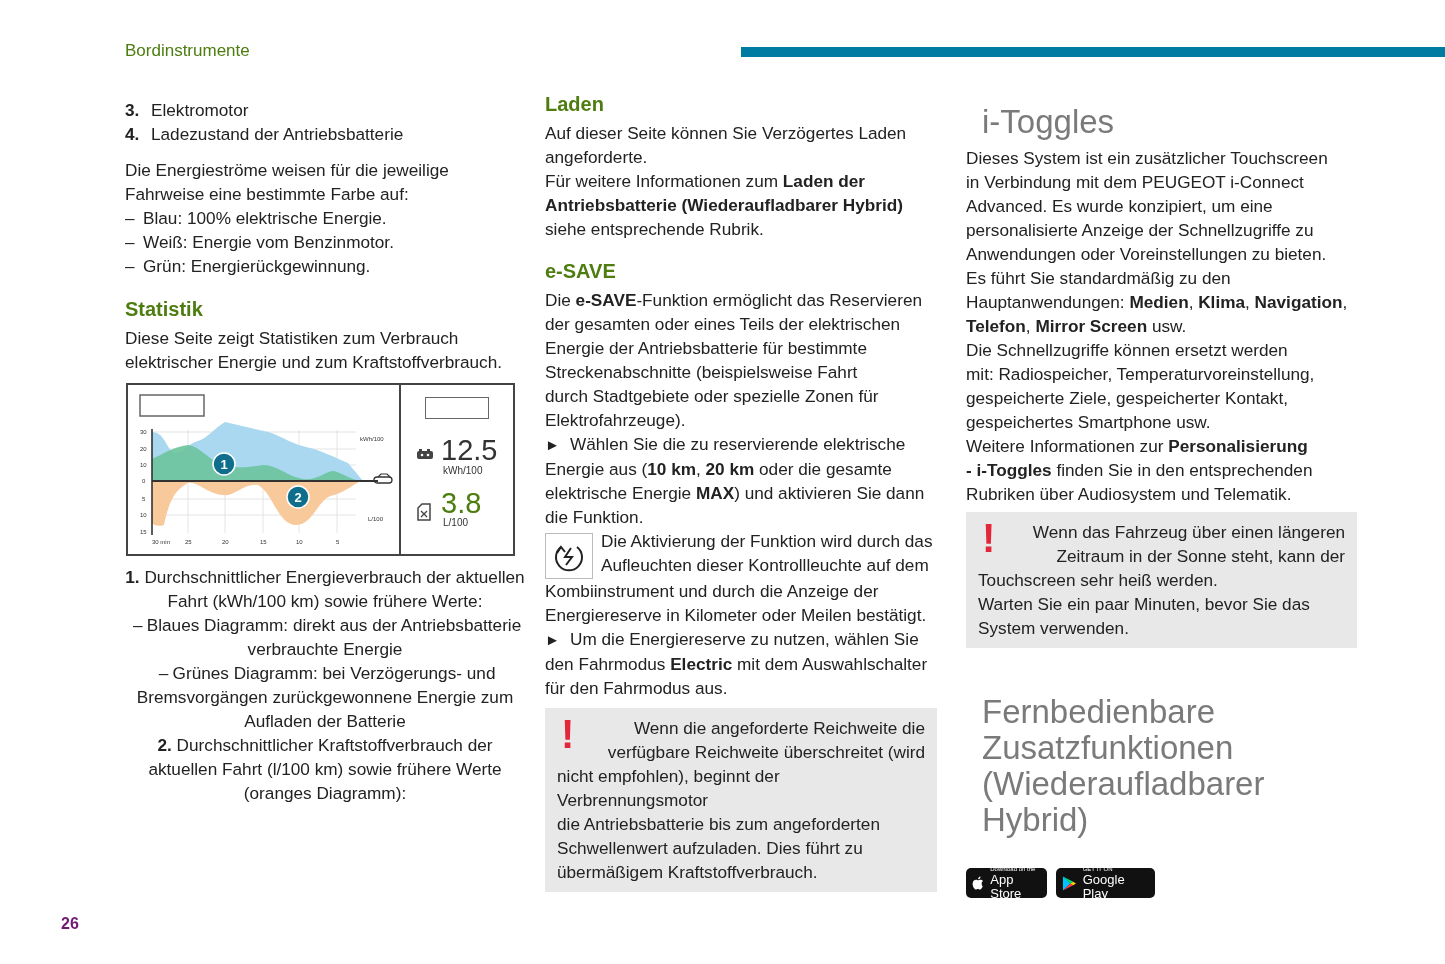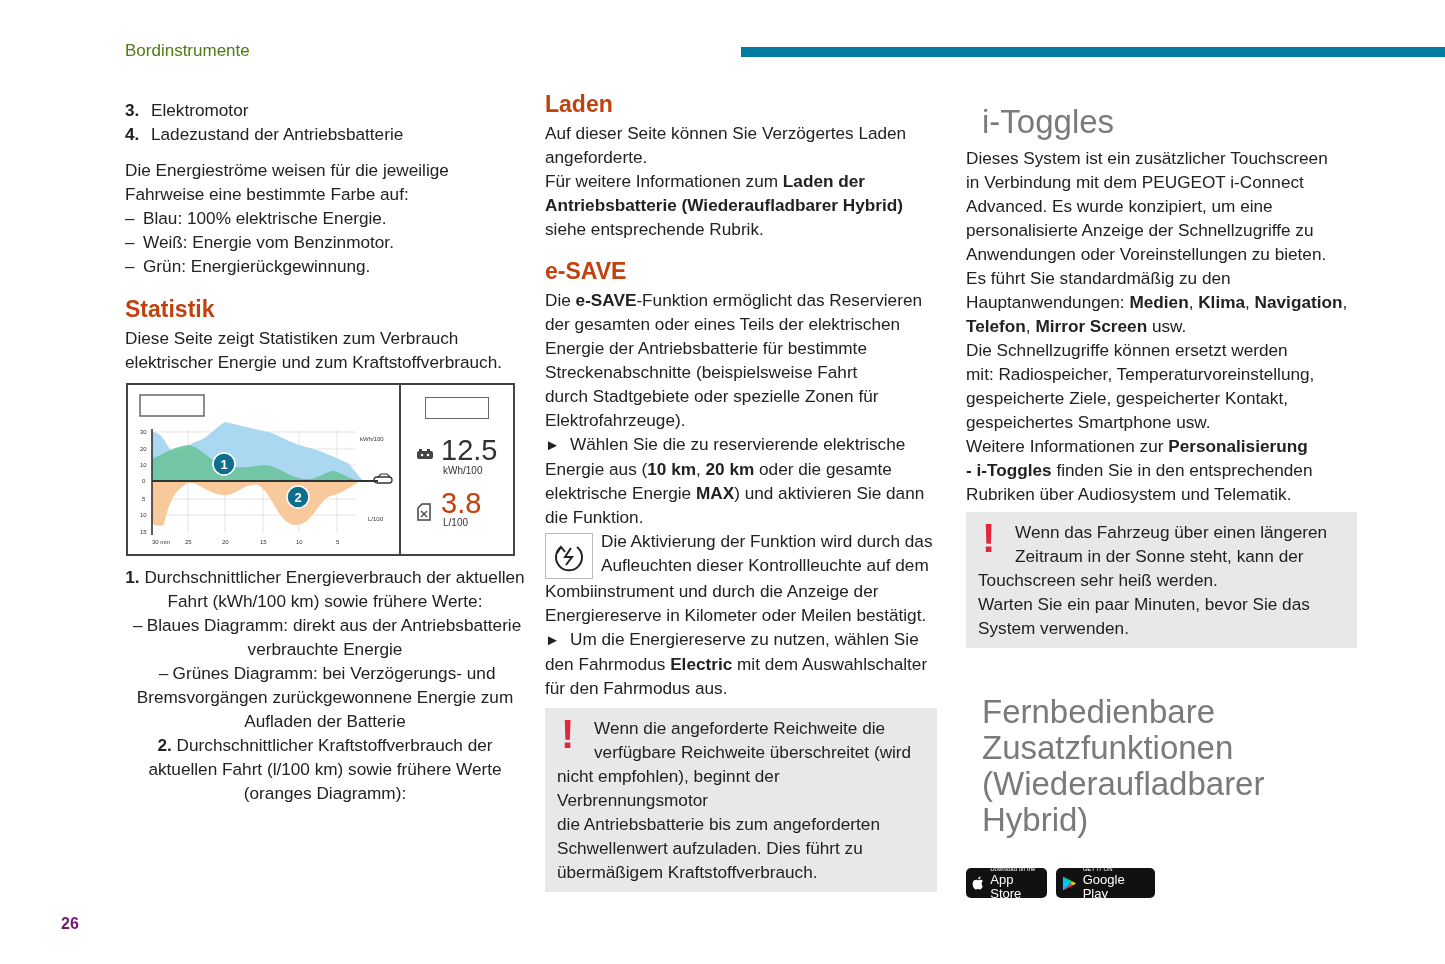--- a/index.html
+++ b/index.html
@@ -3,28 +3,28 @@
 <meta charset="utf-8">
 <style>
   html,body{margin:0;padding:0;background:#fff;}
   body{width:1445px;height:964px;position:relative;overflow:hidden;font-family:"Liberation Sans",sans-serif;color:#222;}
   .header-title{position:absolute;left:125px;top:41px;font-size:17px;color:#4d7c0f;text-align:right;}
   .header-bar{position:absolute;left:741px;top:47px;width:704px;height:10px;background:#007ba1;}
   .page-num{position:absolute;left:61px;top:915px;font-size:16px;font-weight:bold;color:#701a75;}
   .col{position:absolute;font-size:17.2px;line-height:24px;color:#222;}
   .col p{margin:0;}
   .b{font-weight:bold;}
-  .h2{font-size:23px;font-weight:bold;line-height:26px;margin:0 0 4px 0;color:#c2410c;}
+  .h2{font-size:20px;font-weight:bold;line-height:26px;margin:0 0 4px 0;color:#4d7c0f;}
   .h1{font-size:33px;line-height:36px;color:#7a7a7a;font-weight:normal;margin:16px;}
   .gap{height:12px;}
   .num{font-weight:bold;display:inline-block;width:26px;}
   .dash{display:inline-block;width:18px;}
   .note{background:#e8e8e8;padding:8px 12px 8px 12px;position:relative;}
   .note .excl{position:absolute;left:16px;top:6px;font-size:40px;line-height:40px;font-weight:bold;color:#e3263a;font-family:"Liberation Sans",sans-serif;}
-  .note .indent{padding-left:37px;}
+  .note .indent{padding-left:37px;text-align:right;}
   .arrow{display:inline-block;width:25px;font-size:15px;}
   .figure{position:absolute;left:126px;top:383px;width:389px;height:173px;border:2px solid #444;box-sizing:border-box;background:#fff;}
   .figure .split{position:absolute;left:271px;top:0;width:2px;height:100%;background:#444;}
   .store-badge{display:inline-flex;align-items:center;background:#111;color:#fff;border-radius:5px;height:30px;box-sizing:border-box;padding:0 6px;margin-right:4px;vertical-align:top;}
   .store-badge .small{font-size:6px;line-height:7px;display:block;}
   .store-badge .big{font-size:13px;line-height:14px;display:block;}
   .esave-icon{float:left;width:48px;height:46px;border:1px solid #bbb;box-sizing:border-box;margin:4px 8px 0 0;display:flex;align-items:center;justify-content:center;}
 </style>
 </head>
 <body>
@@ -114,21 +114,21 @@
         <rect x="11" y="1" width="3" height="3" fill="#444"></rect>
         <circle cx="6" cy="7" r="1.3" fill="#fff"></circle>
         <circle cx="12" cy="7" r="1.3" fill="#fff"></circle>
       </svg>
     <div style="position:absolute;left:40px;top:50px;font-size:29px;line-height:30px;color:#333;">12.5</div>
     <div style="position:absolute;left:42px;top:80px;font-size:10px;color:#333;">kWh/100</div>
     <svg style="position:absolute;left:15px;top:118px;" width="16" height="18" viewBox="0 0 16 18">
         <path d="M2,5 L6,1 L14,1 L14,17 L2,17 Z" fill="none" stroke="#444" stroke-width="1.5"></path>
         <path d="M5,8 L11,14 M11,8 L5,14" stroke="#444" stroke-width="1.3"></path>
       </svg>
-    <div style="position:absolute;left:40px;top:103px;font-size:29px;line-height:30px;color:#c2410c;">3.8</div>
+    <div style="position:absolute;left:40px;top:103px;font-size:29px;line-height:30px;color:#4d7c0f;">3.8</div>
     <div style="position:absolute;left:42px;top:132px;font-size:10px;color:#333;">L/100</div>
   </div>
 </div>
 
 <div class="col" style="left:125px;top:565px;width:400px;text-align:center;">
   <p><span class="b">1.</span> <span>Durchschnittlicher Energieverbrauch der aktuellen</span></p>
   <p>Fahrt (kWh/100 km) sowie frühere Werte:</p>
   <p><span class="dash">–</span><span>Blaues Diagramm: direkt aus der Antriebsbatterie</span></p>
   <p>verbrauchte Energie</p>
   <p><span class="dash">–</span><span>Grünes Diagramm: bei Verzögerungs- und</span></p>

